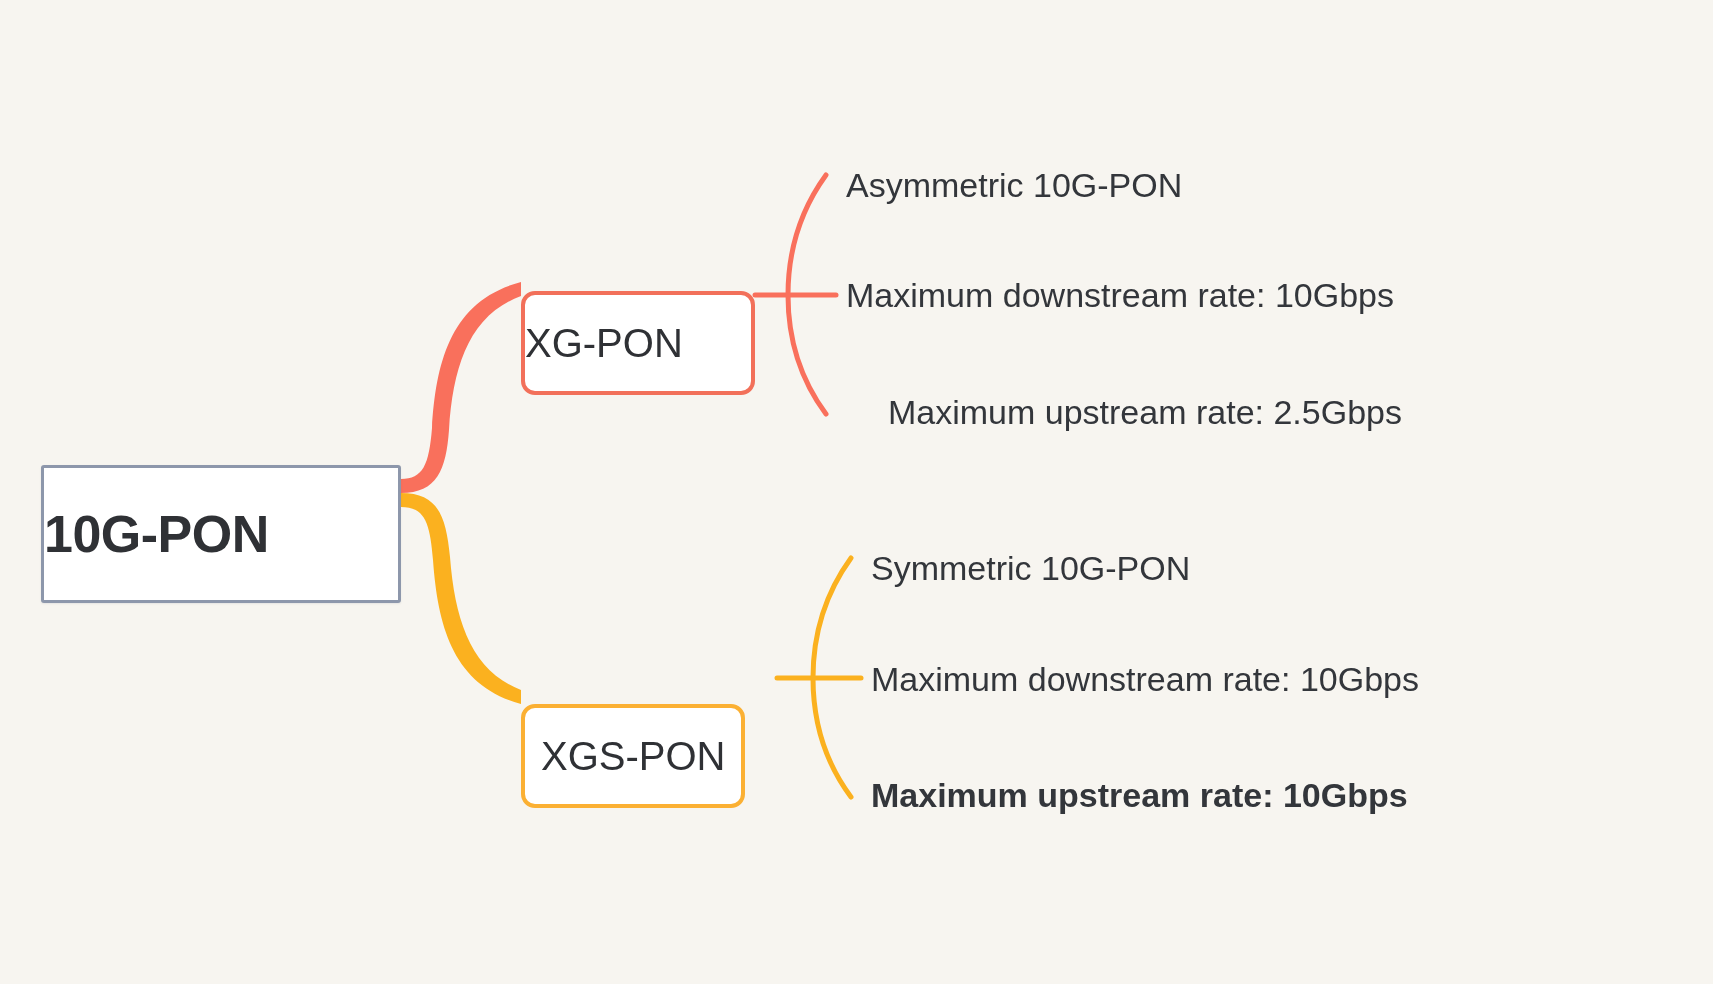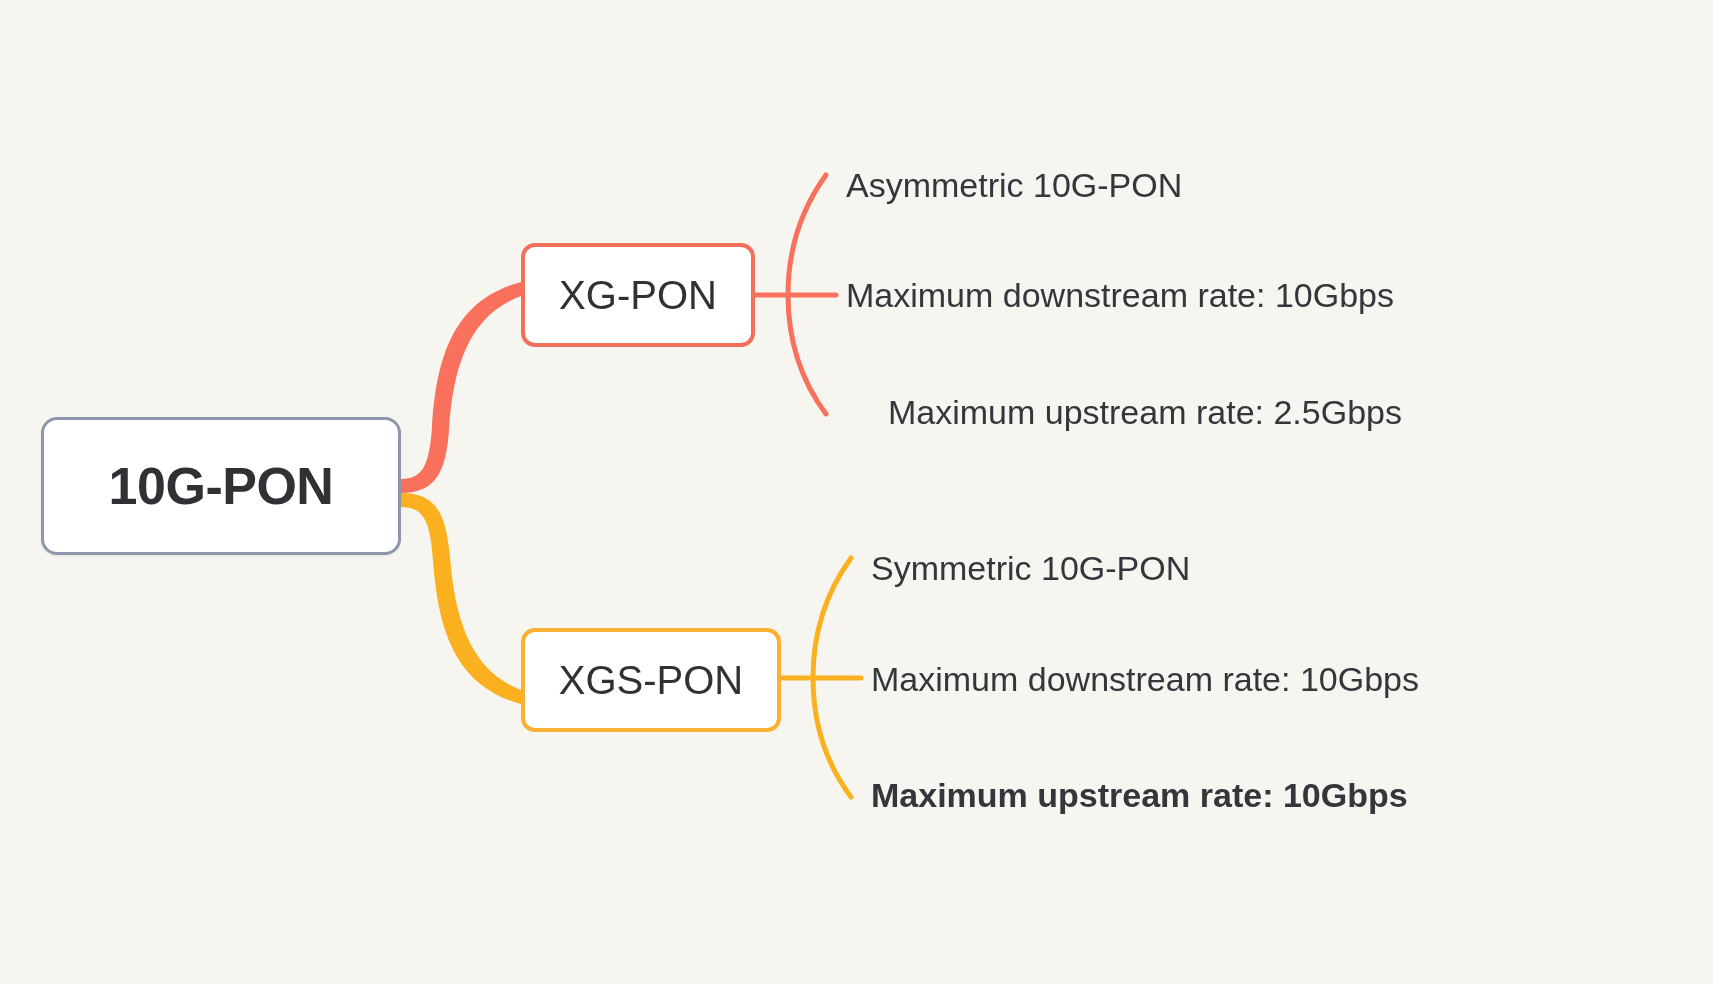--- a/index.html
+++ b/index.html
@@ -29,53 +29,54 @@
     pointer-events: none;
   }
 
   
   .node {
     position: absolute;
     box-sizing: border-box;
     background: #ffffff;
     display: flex;
     align-items: center;
-    justify-content: center;
     white-space: nowrap;
+    margin-top: 48px;
   }
   .node-root {
     left: 41px;
     top: 417px;
     width: 360px;
     height: 138px;
     border: 3px solid #8d97ab;
-    border-radius: 16px;
+    border-radius: 3px;
     box-shadow: 0 1px 2px rgba(80,90,110,0.10);
   }
   .node-root .node-label {
     font-size: 52px;
     font-weight: bold;
     color: #2f3135;
     letter-spacing: -0.5px;
   }
   .node-branch {
     height: 104px;
     border-radius: 14px;
   }
   .node-xgpon {
     left: 521px;
     top: 243px;
     width: 234px;
     border: 4px solid #f2705a;
   }
   .node-xgspon {
     left: 521px;
-    top: 628px;
-    width: 260px;
+    top: 656px;
+    width: 224px;
     border: 4px solid #fbb033;
+    padding-left: 16px;
   }
   .node-branch .node-label {
     font-size: 40px;
     font-weight: normal;
     color: #2f3135;
   }
 
   
   .leaf {
     position: absolute;

